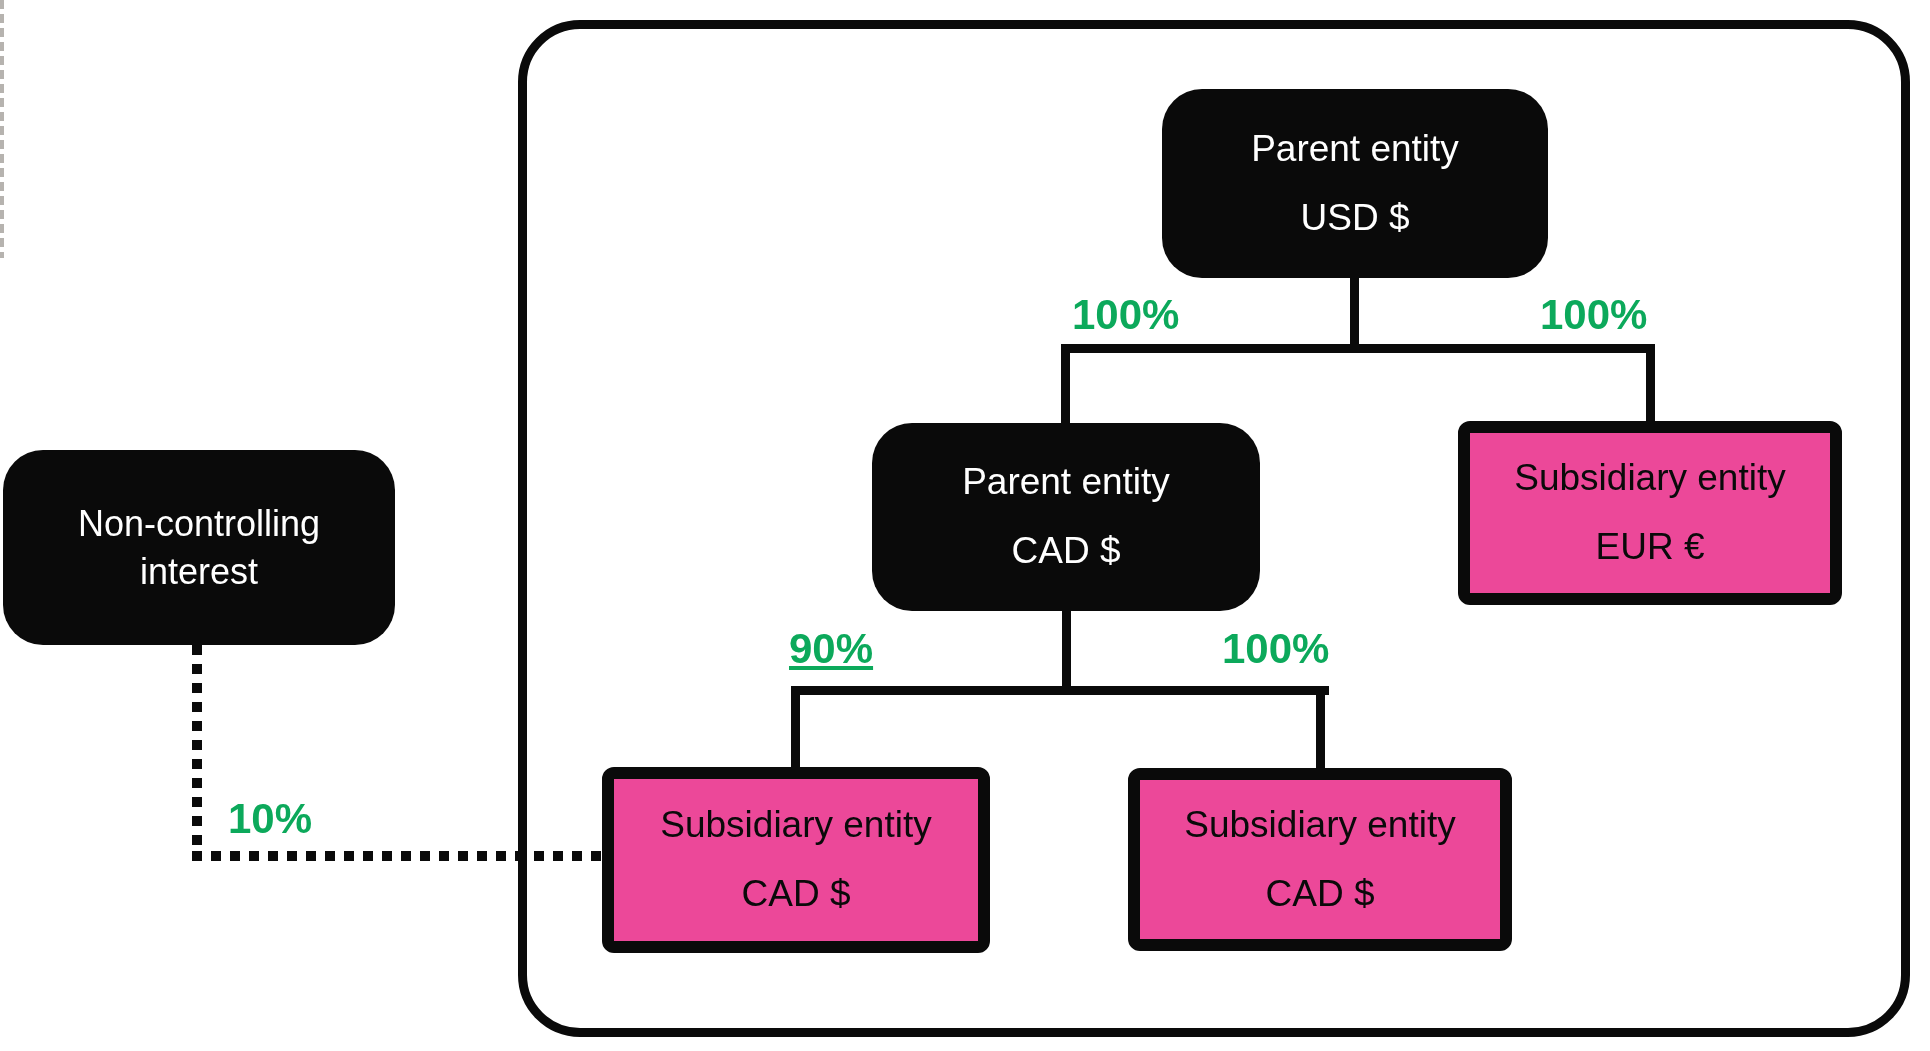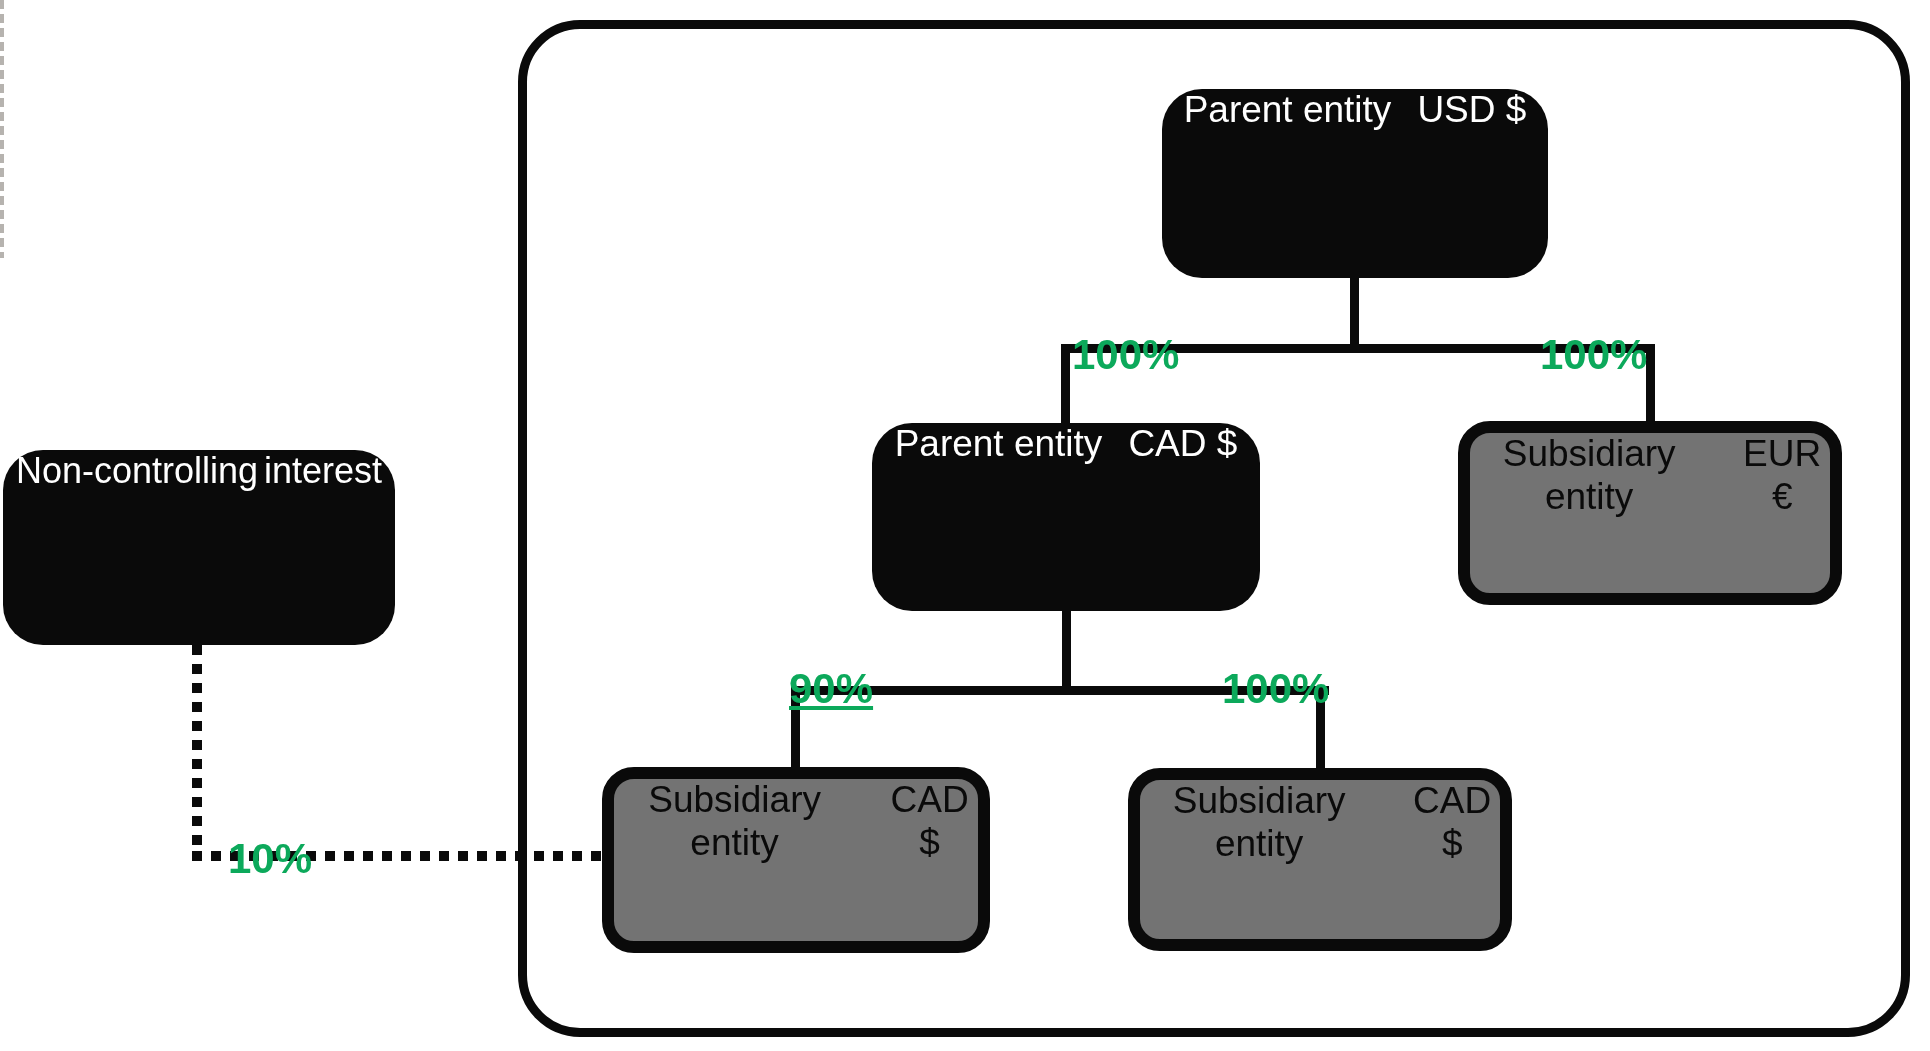--- a/index.html
+++ b/index.html
@@ -12,25 +12,25 @@
     position:absolute;left:0;top:0;width:4px;height:258px;
     background:repeating-linear-gradient(to bottom,#b6b3af 0 9px,transparent 9px 14px);
   }
   
   .group{
     position:absolute;left:518px;top:20px;width:1392px;height:1017px;
     border:9px solid #0a0a0a;border-radius:62px;box-sizing:border-box;background:transparent;
   }
   
   .node{
-    position:absolute;display:flex;flex-direction:row;justify-content:center;
+    position:absolute;display:flex;flex-direction:column;justify-content:center;align-items:center;
     box-sizing:border-box;text-align:center;font-size:37px;line-height:1.15;gap:26px;
   }
   .node.black{background:#0a0a0a;color:#ffffff;border-radius:40px;}
-  .node.white{background:#737373;color:#0a0a0a;border:12px solid #0a0a0a;border-radius:32px;}
+  .node.white{background:#ec4899;color:#0a0a0a;border:12px solid #0a0a0a;border-radius:12px;}
   .n-parent-usd{left:1162px;top:89px;width:386px;height:189px;}
   .n-parent-cad{left:872px;top:423px;width:388px;height:188px;}
   .n-sub-eur{left:1458px;top:421px;width:384px;height:184px;border-width:11px;border-radius:42px;}
   .n-sub-cad-left{left:602px;top:767px;width:388px;height:186px;}
   .n-sub-cad-right{left:1128px;top:768px;width:384px;height:183px;}
   .n-nci{left:3px;top:450px;width:392px;height:195px;border-radius:46px;gap:6px;font-size:36px;}
   
   .line{position:absolute;background:#0a0a0a;}
   .c-usd-stem{left:1350px;top:277px;width:9px;height:72px;}
   .c-hbar1{left:1061px;top:344px;width:594px;height:9px;}
@@ -44,21 +44,21 @@
   .dot-v{
     position:absolute;left:192px;top:645px;width:10px;height:215px;
     background:repeating-linear-gradient(to bottom,#0a0a0a 0 10px,transparent 10px 19px);
   }
   .dot-h{
     position:absolute;left:192px;top:851px;width:412px;height:10px;
     background:repeating-linear-gradient(to right,#0a0a0a 0 10px,transparent 10px 19px);
   }
   
   .pct{
-    position:absolute;color:#0ca95b;font-weight:bold;font-size:42px;line-height:1;white-space:nowrap;margin-top:40px;
+    position:absolute;color:#0ca95b;font-weight:bold;font-size:42px;line-height:1;white-space:nowrap;
   }
   .p-usd-cad{left:1072px;top:294px;}
   .p-usd-eur{left:1540px;top:294px;}
   .p-cad-left{left:789px;top:628px;text-decoration:underline;}
   .p-cad-right{left:1222px;top:628px;}
   .p-nci{left:228px;top:798px;}
 </style>
 </head>
 <body>
 

